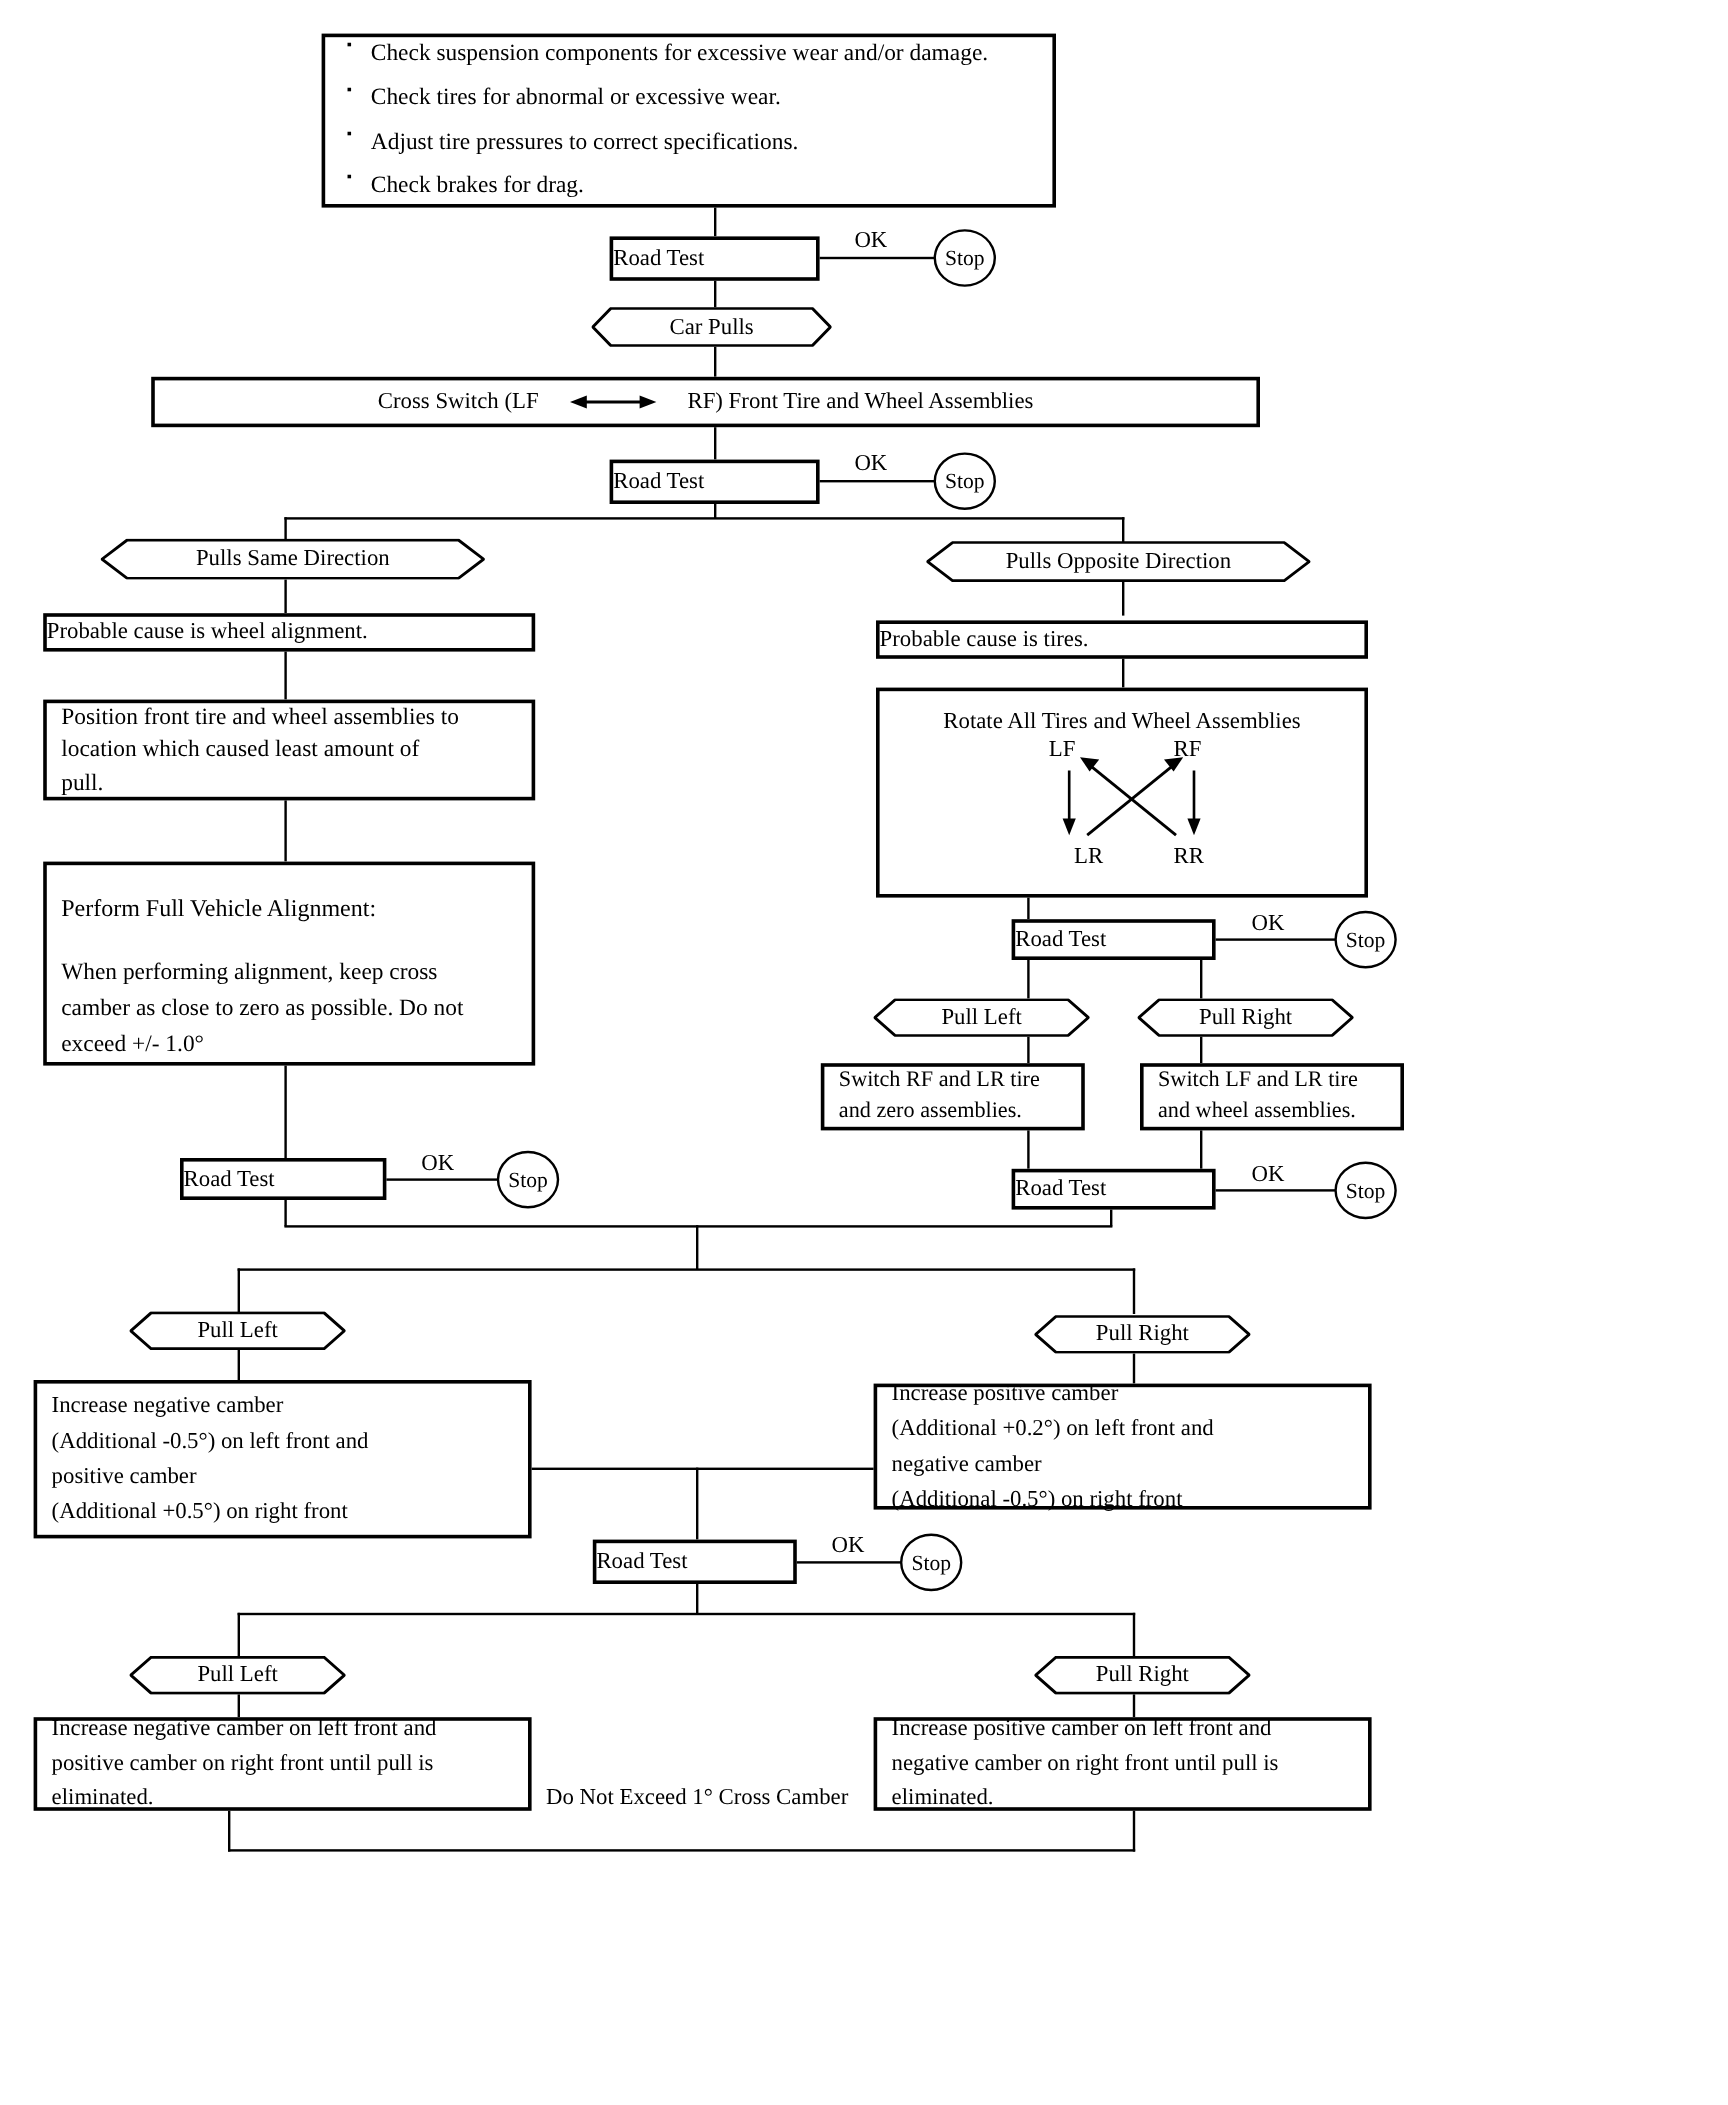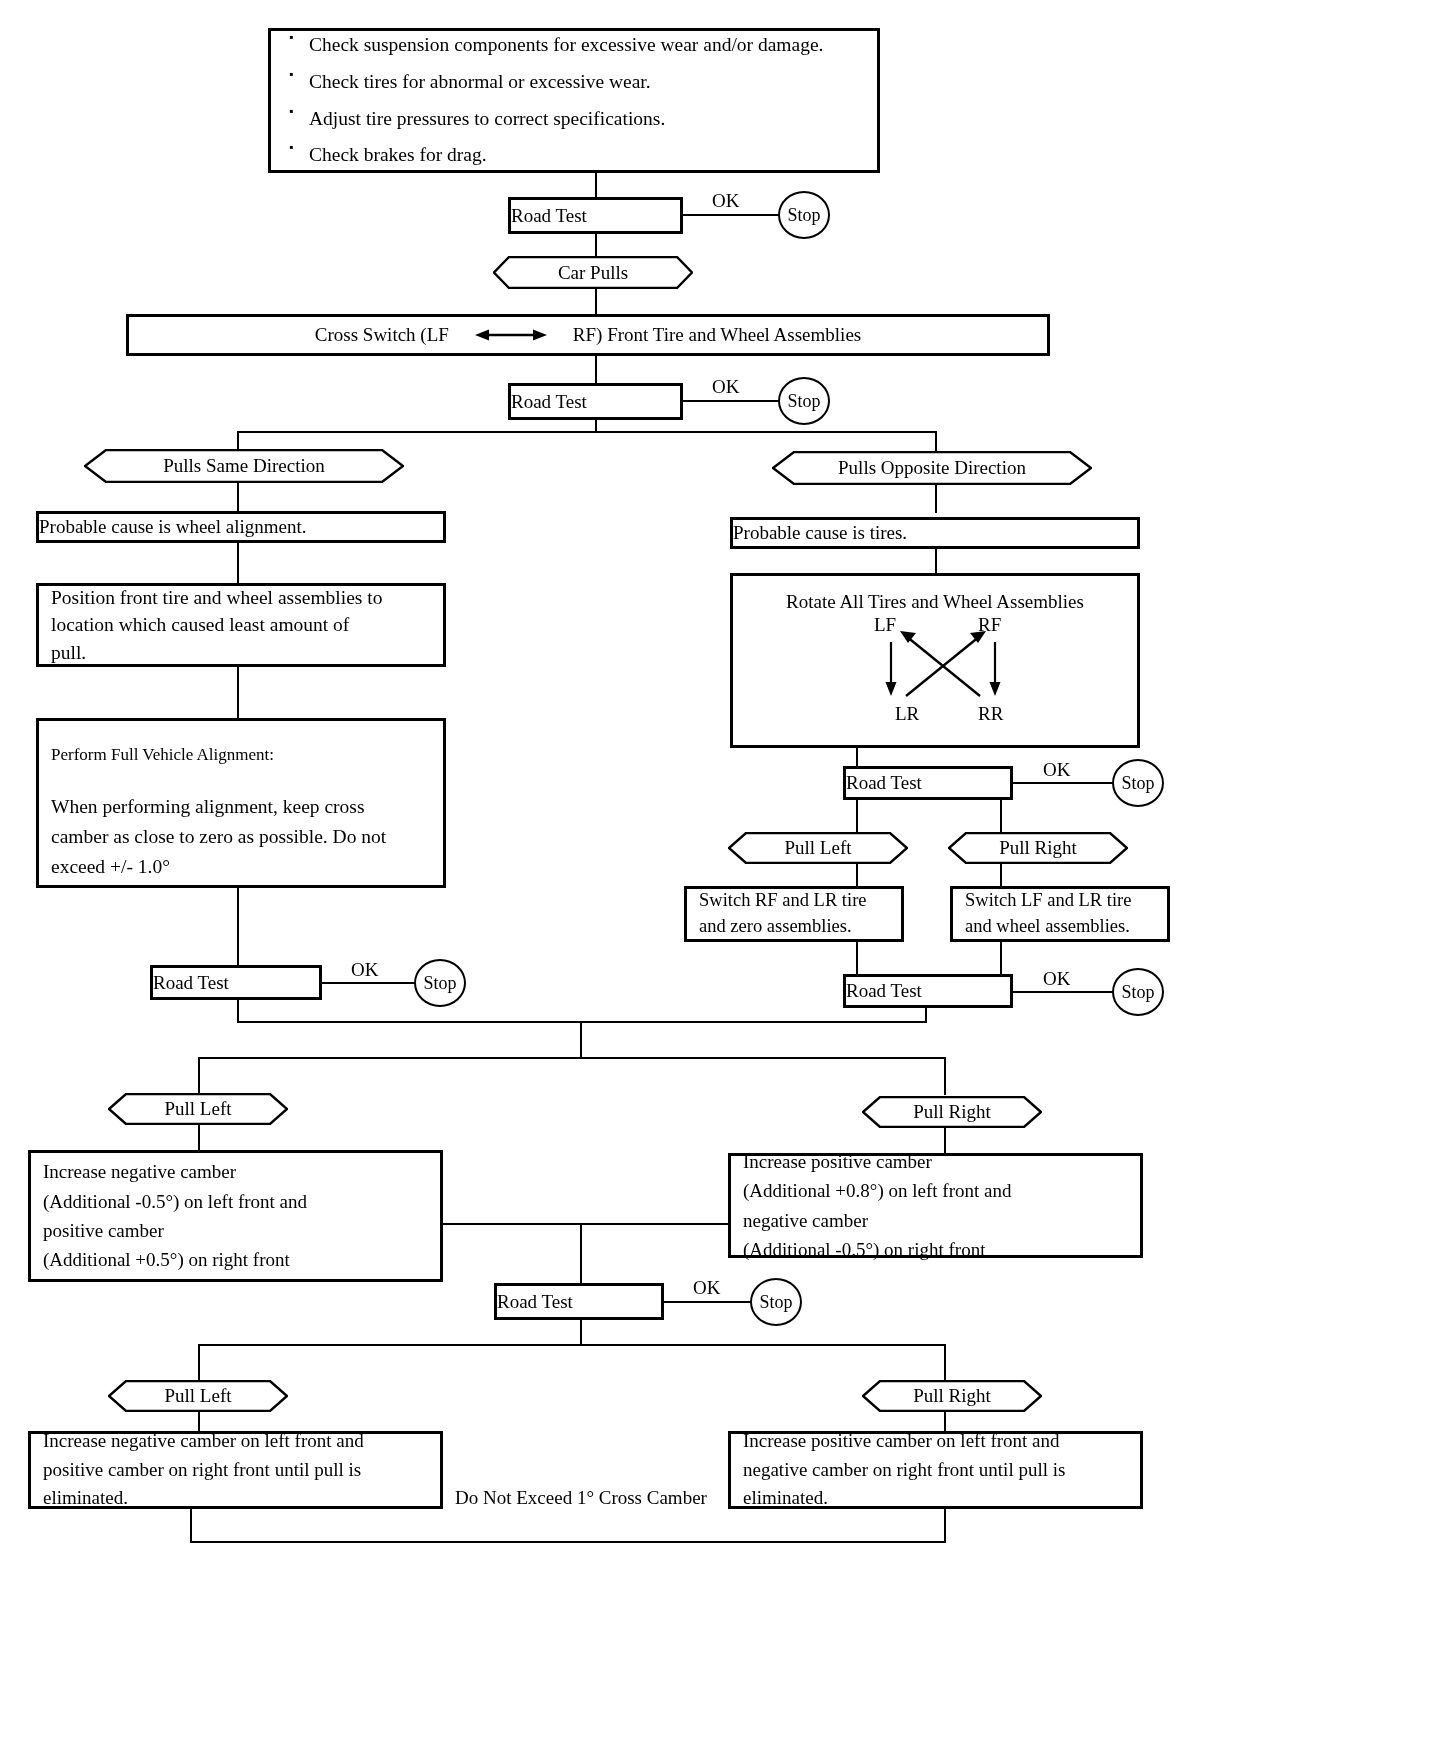--- a/index.html
+++ b/index.html
@@ -280,21 +280,21 @@
   </div>
   <div class="ln h" style="left:1013px; top:991px; width:100px;"></div>
   <div class="oklabel" style="left:1040px; top:968px;">OK</div>
   <div class="stop" style="left:1112px; top:968px; width:52px; height:48px;">
     <span>Stop</span>
   </div>
 
   <div class="ln v" style="left:237px; top:667px; height:51px;"></div>
   <div class="box bigbox left" style="left:36px; top:718px; width:410px; height:170px; display:block;">
     <div class="pad" style="padding-top:22px;">
-      <div style="font-size:17px; margin-bottom:24px;">Perform Full Vehicle Alignment:</div>
+      <div style="font-size:20px; margin-bottom:24px;">Perform Full Vehicle Alignment:</div>
       <div class="multiline" style="font-size:19.5px; line-height:1.55;">When performing alignment, keep cross
 camber as close to zero as possible.  Do not
 exceed +/- 1.0°</div>
     </div>
   </div>
 
   <div class="ln v" style="left:237px; top:888px; height:77px;"></div>
 
   <div class="box bigbox center" style="left:150px; top:965px; width:172px; height:35px;">
     <span>Road Test</span>
@@ -332,21 +332,21 @@
 
   <div class="box bigbox left" style="left:28px; top:1150px; width:415px; height:132px;">
     <div class="pad multiline" style="font-size:19px; line-height:1.55;">Increase negative camber
      (Additional -0.5°) on left front and
 positive camber
      (Additional +0.5°) on right front</div>
   </div>
 
   <div class="box bigbox left" style="left:728px; top:1153px; width:415px; height:105px;">
     <div class="pad multiline" style="font-size:19px; line-height:1.55;">Increase positive camber
-     (Additional +0.8°) on left front and
+     (Additional +0.2°) on left front and
 negative camber
      (Additional -0.5°) on right front</div>
   </div>
 
   <div class="ln h" style="left:443px; top:1223px; width:285px;"></div>
   <div class="ln v" style="left:580px; top:1223px; height:60px;"></div>
 
   <div class="box bigbox center" style="left:494px; top:1283px; width:170px; height:37px;">
     <span>Road Test</span>
   </div>

